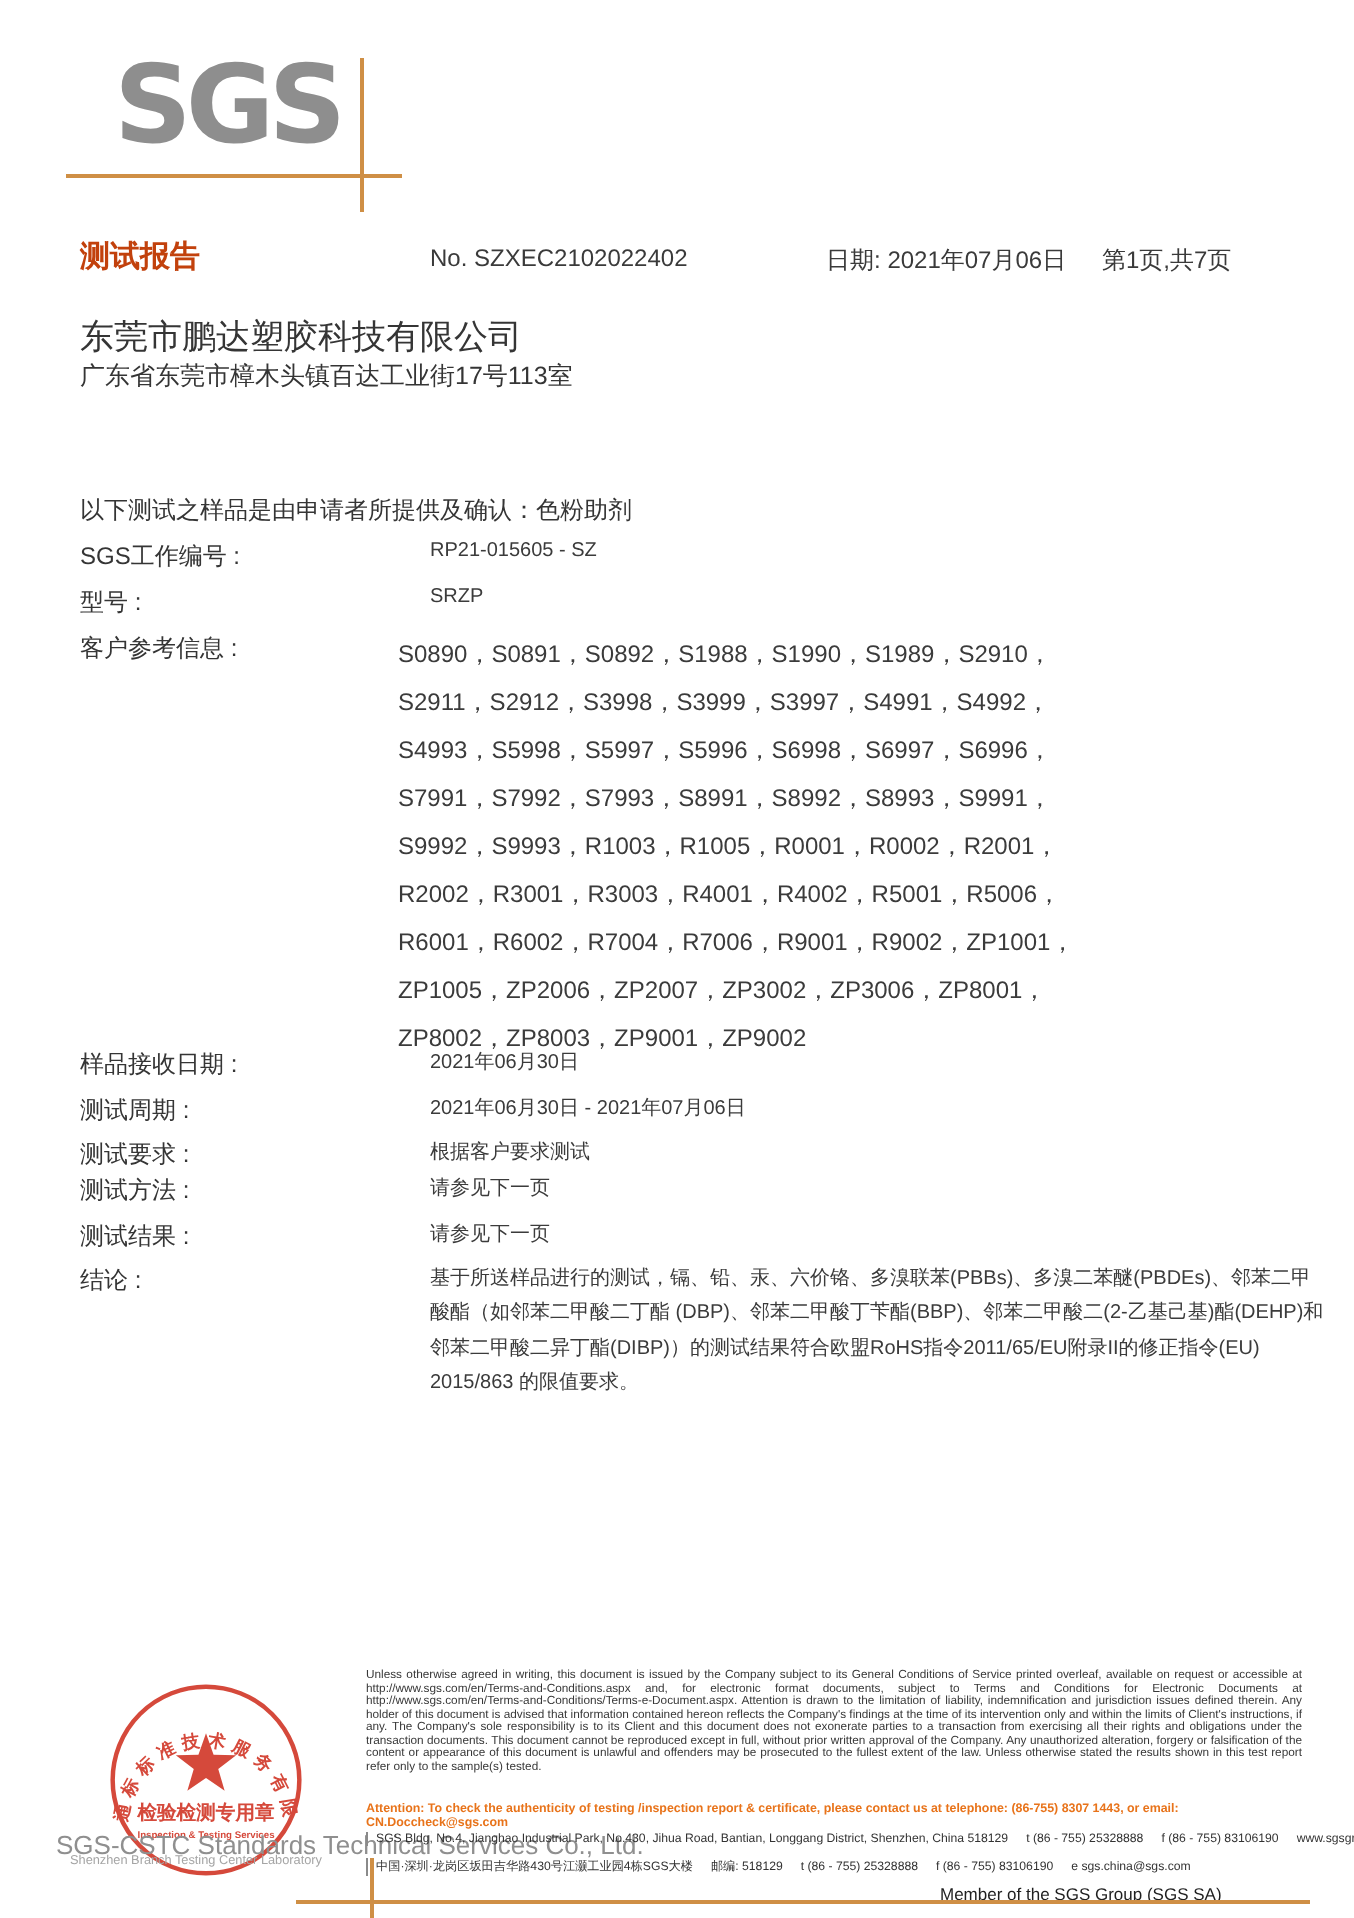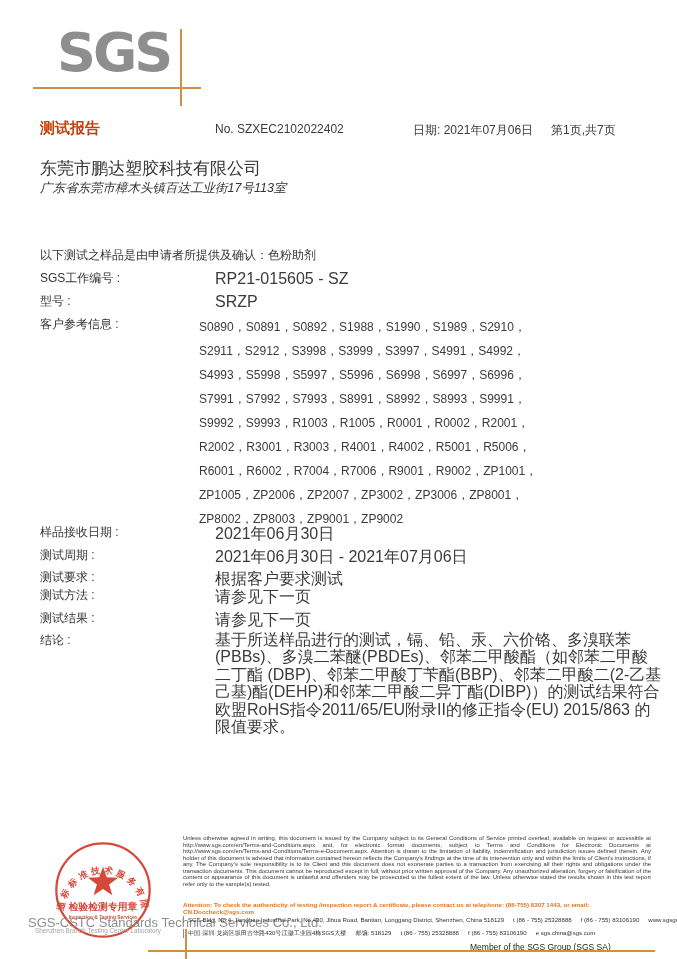--- a/index.html
+++ b/index.html
@@ -22,25 +22,25 @@
   }
   .logo-hline{left:33px;top:87px;width:168px;height:2px;background:#cf8f45;}
   .logo-vline{left:180px;top:29px;width:2px;height:77px;background:#cf8f45;}
   
   .doc-title{left:40px;top:119px;font-size:15px;font-weight:700;color:#c2410c;}
   .t-no{left:215px;top:122px;font-size:12px;}
   .t-date{left:413px;top:122px;font-size:12px;}
   .t-page{left:551px;top:122px;font-size:12px;}
   
   .company{left:40px;top:157px;font-size:17px;color:#353535;}
-  .address{left:40px;top:180px;font-size:12.5px;color:#353535;font-style:italic;}
+  .address{left:40px;top:180px;font-size:12.5px;color:#353535;}
   .sample-stmt{left:40px;top:247px;font-size:12px;color:#353535;}
   
   .lbl{left:40px;font-size:12px;color:#353535;}
-  .val{left:215px;font-size:16px;color:#3b3b3b;}
+  .val{left:215px;font-size:10px;color:#3b3b3b;}
   .ref-lines{left:199px;top:315px;font-size:12px;line-height:24px;color:#3b3b3b;}
   .conclusion-val{width:448px;line-height:17.4px;}
   
   .legal{
     left:183px;top:835px;width:468px;
     font-size:5.9px;line-height:6.5px;
     color:#383838;text-align:justify;
   }
   .attention{
     left:183px;top:901px;width:468px;

